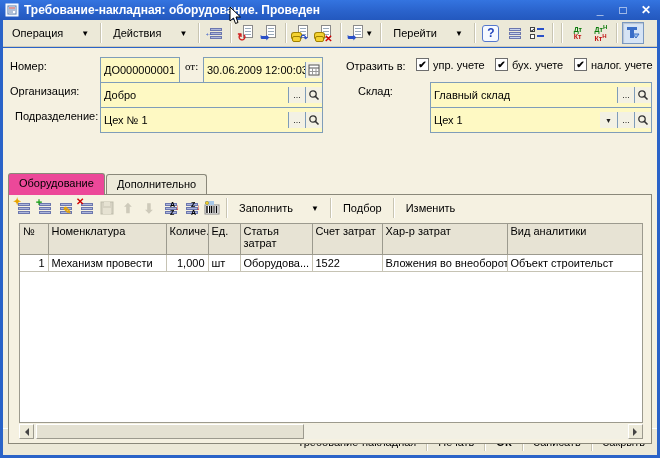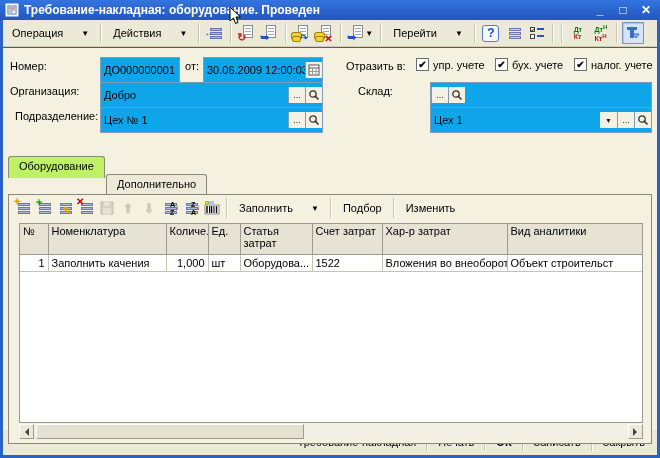--- a/index.html
+++ b/index.html
@@ -36,39 +36,39 @@
   .dtkt{ font-size:7px; font-weight:bold; line-height:7px; text-align:left; }
   .dtkt .g{ color:#0A7A0A; } .dtkt .r{ color:#C01010; } .dtkt sup{font-size:6px;}
 
   
   .form{
     position:absolute; left:3px; top:48px; width:654px; height:380px;
     background:#F5F1E1;
   }
   .lbl{ position:absolute; font-size:11px; color:#000; white-space:nowrap; }
   .fld{
-    position:absolute; height:26px; background:#0ea5e9; border:1px solid #7F9DB9;
+    position:absolute; height:26px; background:#fef9c3; border:1px solid #7F9DB9;
     font-size:11px; display:flex; align-items:center;
   }
   .fld .val{ flex:1; padding:0 3px; white-space:nowrap; overflow:hidden; }
   .fbtn{
     width:17px; height:16px; border-left:1px solid #7F9DB9; background:#F3F1E4;
     display:flex; align-items:center; justify-content:center; font-size:9px; color:#222;
   }
   .cb{ position:absolute; display:flex; align-items:center; gap:4px; font-size:11px; }
   .cb .box{ width:13px; height:13px; background:#fff; border:1px solid #6E6E6E; display:flex; align-items:center; justify-content:center; }
   .cb .box::after{ content:"✔"; font-size:10px; font-weight:bold; color:#000; line-height:10px; }
 
   
   .tab{
     position:absolute; top:126px; height:20px; font-size:11px; padding:3px 10px 0;
     border:1px solid #8A887A; border-bottom:none; border-radius:3px 3px 0 0;
     background:#EDEADA;
   }
-  .tab.active{ background:#bef264; height:22px; top:108px; z-index:3; font-weight:normal; }
+  .tab.active{ background:#ec4899; height:22px; top:125px; z-index:3; font-weight:normal; }
 
   
   .panel{
     position:absolute; left:5px; top:146px; width:644px; height:250px;
     border:1px solid #8A887A; background:#F5F1E1; z-index:2;
   }
   .ttoolbar{ position:absolute; left:4px; top:2px; height:22px; display:flex; align-items:center; gap:1px; }
   .ttoolbar .ibtn{ width:20px; height:20px; }
   .grid{
     position:absolute; left:10px; top:28px; width:624px; height:200px;
@@ -244,21 +244,21 @@
       </svg>
     </div>
   </div>
 
   <div class="form">
 
     <div class="lbl" style="left:7px; top:12px;">Номер:</div>
     <div class="fld" style="left:97px; top:9px; width:80px;">
       <span class="val">ДО000000001</span>
     </div>
-    <div class="lbl" style="left:182px; top:12px;">от:</div>
+    <div class="lbl" style="left:182px; top:12px;font-family:Liberation Serif, serif;">от:</div>
     <div class="fld" style="left:200px; top:9px; width:120px;">
       <span class="val">30.06.2009 12:00:03</span>
       <span class="fbtn">
         <svg class="mag" viewBox="0 0 12 12">
             <rect x="1" y="1" width="10" height="10" fill="#fff" stroke="#555"></rect>
             <line x1="1" y1="4" x2="11" y2="4" stroke="#555"></line>
             <line x1="4.5" y1="4" x2="4.5" y2="11" stroke="#999"></line>
             <line x1="8" y1="4" x2="8" y2="11" stroke="#999"></line>
             <line x1="1" y1="7.5" x2="11" y2="7.5" stroke="#999"></line>
           </svg>
@@ -298,20 +298,21 @@
       <span class="box"></span>
       <span>бух. учете</span>
     </div>
     <div class="cb" style="left:571px; top:10px;">
       <span class="box"></span>
       <span>налог. учете</span>
     </div>
 
     <div class="lbl" style="left:355px; top:37px;text-align:right;">Склад:</div>
     <div class="fld" style="left:427px; top:34px; width:222px;">
+      <span class="val">Главный склад</span>
       <span class="fbtn">...</span>
       <span class="fbtn">
         <svg class="mag" viewBox="0 0 12 12">
             <circle cx="5" cy="5" r="3.2" fill="none" stroke="#333" stroke-width="1.3"></circle>
             <line x1="7.5" y1="7.5" x2="10.5" y2="10.5" stroke="#333" stroke-width="1.6"></line>
           </svg>
       </span>
     </div>
 
     <div class="fld" style="left:427px; top:59px; width:222px;">
@@ -445,21 +446,21 @@
               <th>Ед.</th>
               <th>Статья затрат</th>
               <th>Счет затрат</th>
               <th>Хар-р затрат</th>
               <th>Вид аналитики</th>
             </tr>
           </thead>
           <tbody>
             <tr>
               <td class="num">1</td>
-              <td>Заполнить качения</td>
+              <td>Механизм провести</td>
               <td class="num">1,000</td>
               <td>шт</td>
               <td>Оборудова...</td>
               <td>1522</td>
               <td>Вложения во внеоборотн...</td>
               <td>Объект строительст</td>
             </tr>
           </tbody>
         </table>
       </div>

